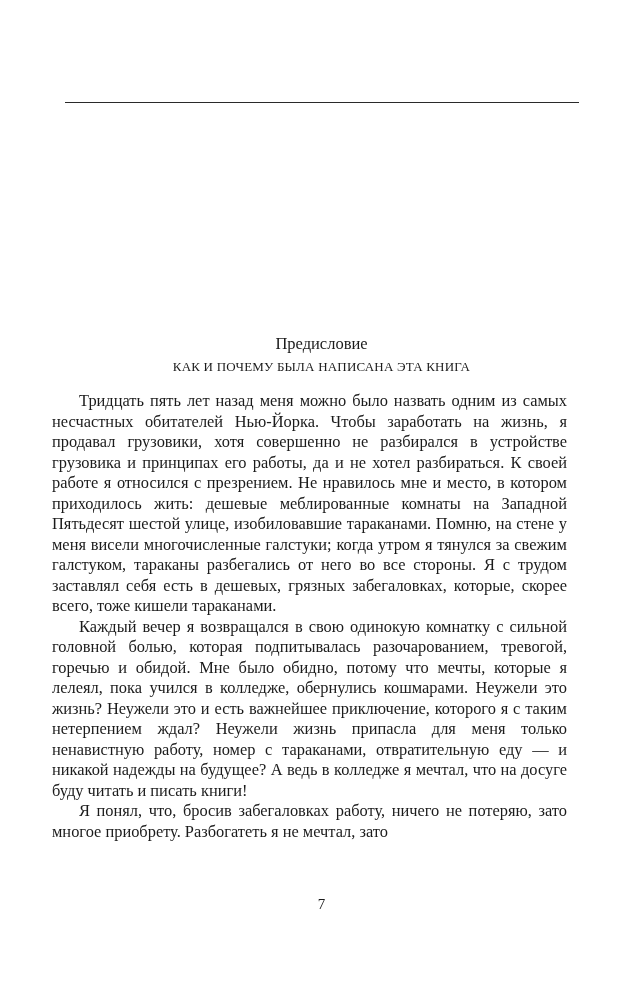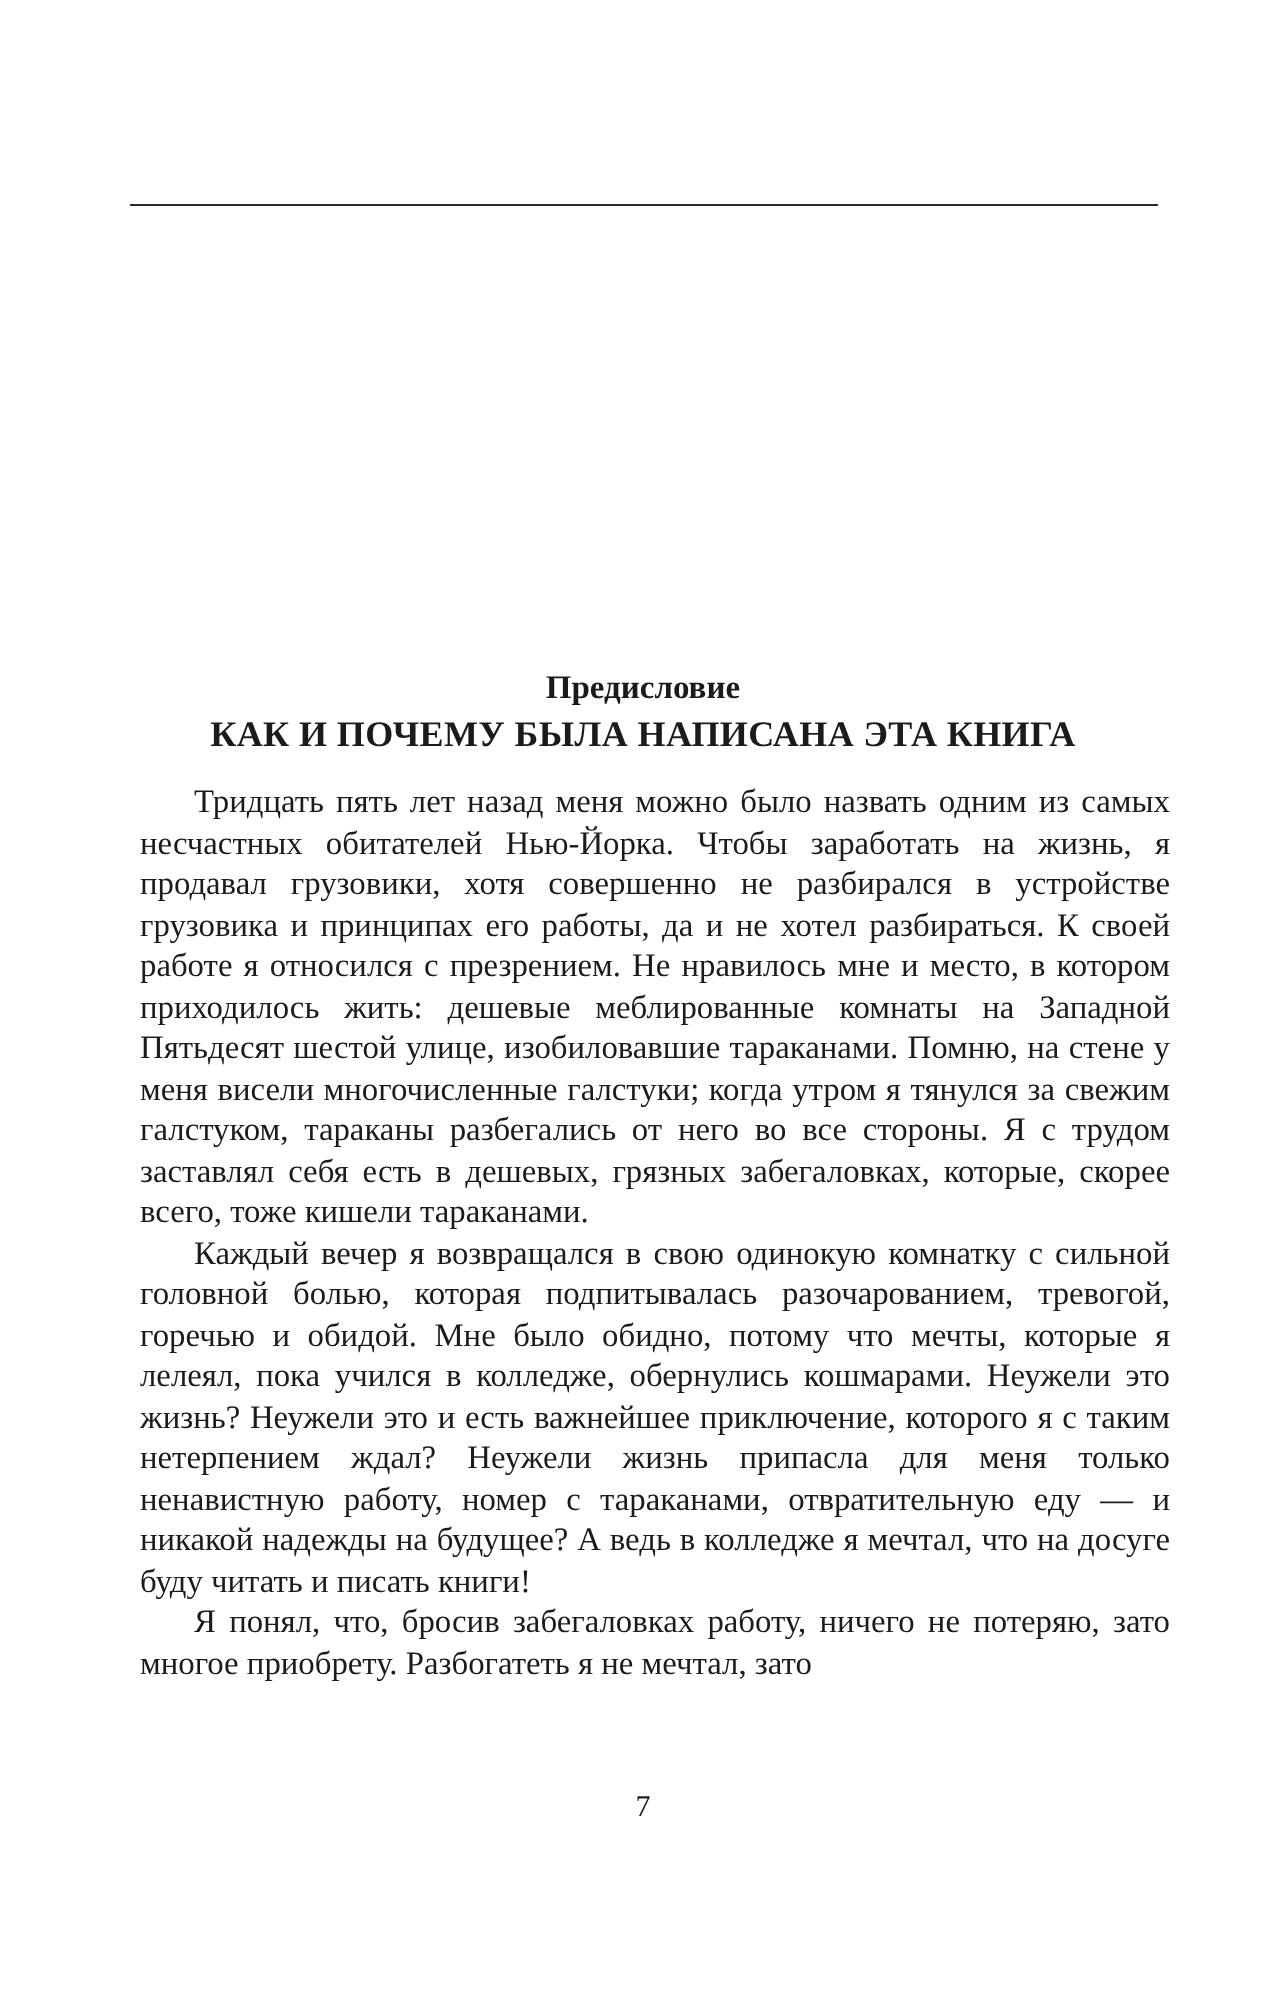--- a/index.html
+++ b/index.html
@@ -28,36 +28,36 @@
     border: none;
     border-top: 1.6px solid #2a2a2a;
     margin: 0;
   }
   .heading-block {
     position: absolute;
     top: 333px;
     left: 64px;
     width: 515px;
     text-align: center;
-    font-weight: bold;
+    font-weight: normal;
   }
   .pretitle {
     font-size: 16.5px;
     line-height: 21px;
   }
   .chapter-title {
-    font-size: 18px;
+    font-size: 13px;
     line-height: 22px;
     margin-top: 2px;
     letter-spacing: 0.2px;
   }
   .body-text {
     position: absolute;
     top: 391px;
-    left: 70px;
+    left: 52px;
     width: 515px;
     font-size: 16.4px;
     line-height: 20.5px;
     text-align: justify;
     hyphens: auto;
     -webkit-hyphens: auto;
   }
   .body-text p {
     margin: 0;
     padding: 0;

